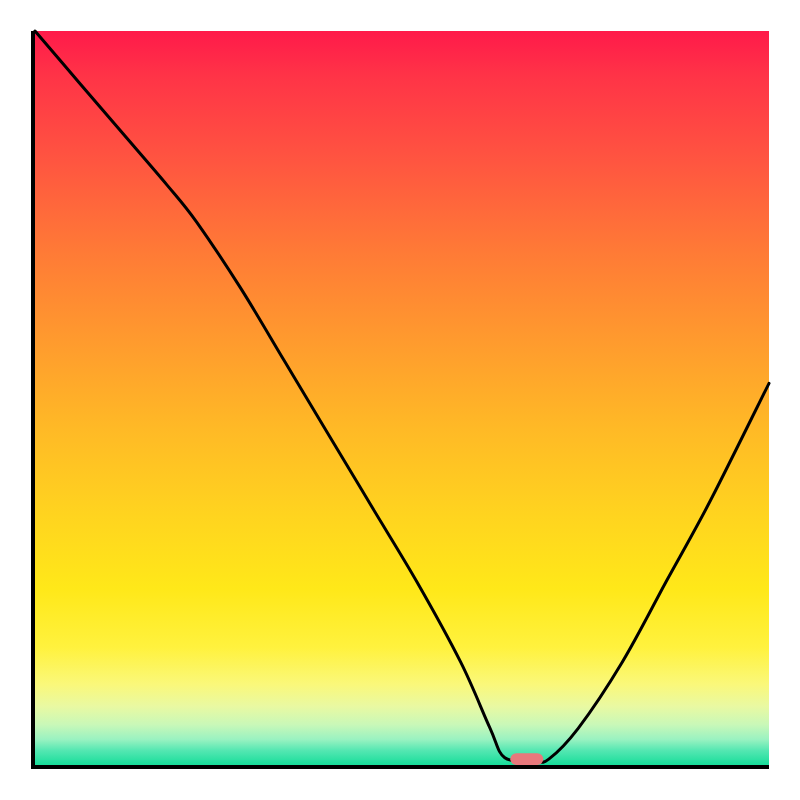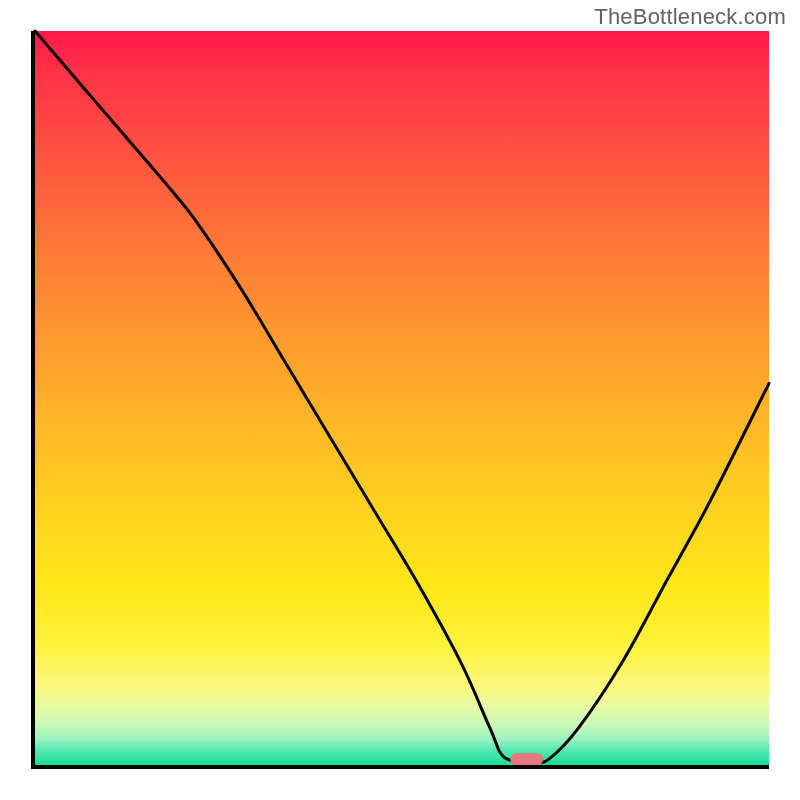--- a/index.html
+++ b/index.html
@@ -78,21 +78,20 @@
   .marker {
     fill: #e8787c;
     stroke: none;
   }
 </style>
 </head>
 <body>
 
 <div class="canvas">
 
-  <div class="watermark">TheBottleneck.com</div>
 
   <div class="plot-frame">
     <div class="gradient-bg"></div>
 
     <svg class="overlay" viewBox="0 0 734 734" preserveAspectRatio="none">
       <path id="curve-path" class="curve" d="M 0.0 0.0 C 7.3 8.6, 29.4 34.3, 44.0 51.4 C 58.7 68.5, 73.4 85.6, 88.1 102.8 C 102.8 119.9, 119.9 139.5, 132.1 154.1 C 144.4 168.8, 149.2 173.7, 161.5 190.8 C 173.7 208.0, 190.8 233.7, 205.5 256.9 C 220.2 280.1, 234.9 305.8, 249.6 330.3 C 264.2 354.8, 278.9 379.2, 293.6 403.7 C 308.3 428.2, 323.0 452.6, 337.6 477.1 C 352.3 501.6, 367.0 524.8, 381.7 550.5 C 396.4 576.2, 413.5 606.8, 425.7 631.2 C 438.0 655.7, 447.7 681.4, 455.1 697.3 C 462.4 713.2, 462.4 721.2, 469.8 726.7 C 477.1 732.2, 491.8 730.1, 499.1 730.3 C 506.5 730.6, 506.5 733.6, 513.8 728.1 C 521.1 722.6, 530.9 713.4, 543.2 697.3 C 555.4 681.2, 572.5 655.7, 587.2 631.2 C 601.9 606.8, 616.6 577.4, 631.2 550.5 C 645.9 523.6, 658.2 502.8, 675.3 469.8 C 692.4 436.7, 724.2 371.9, 734.0 352.3"></path>
       <rect id="marker-rect" class="marker" rx="6" ry="6" x="475.3" y="722.3" width="33.0" height="11.7" fill="#e8787c"></rect>
     </svg>
   </div>
 

